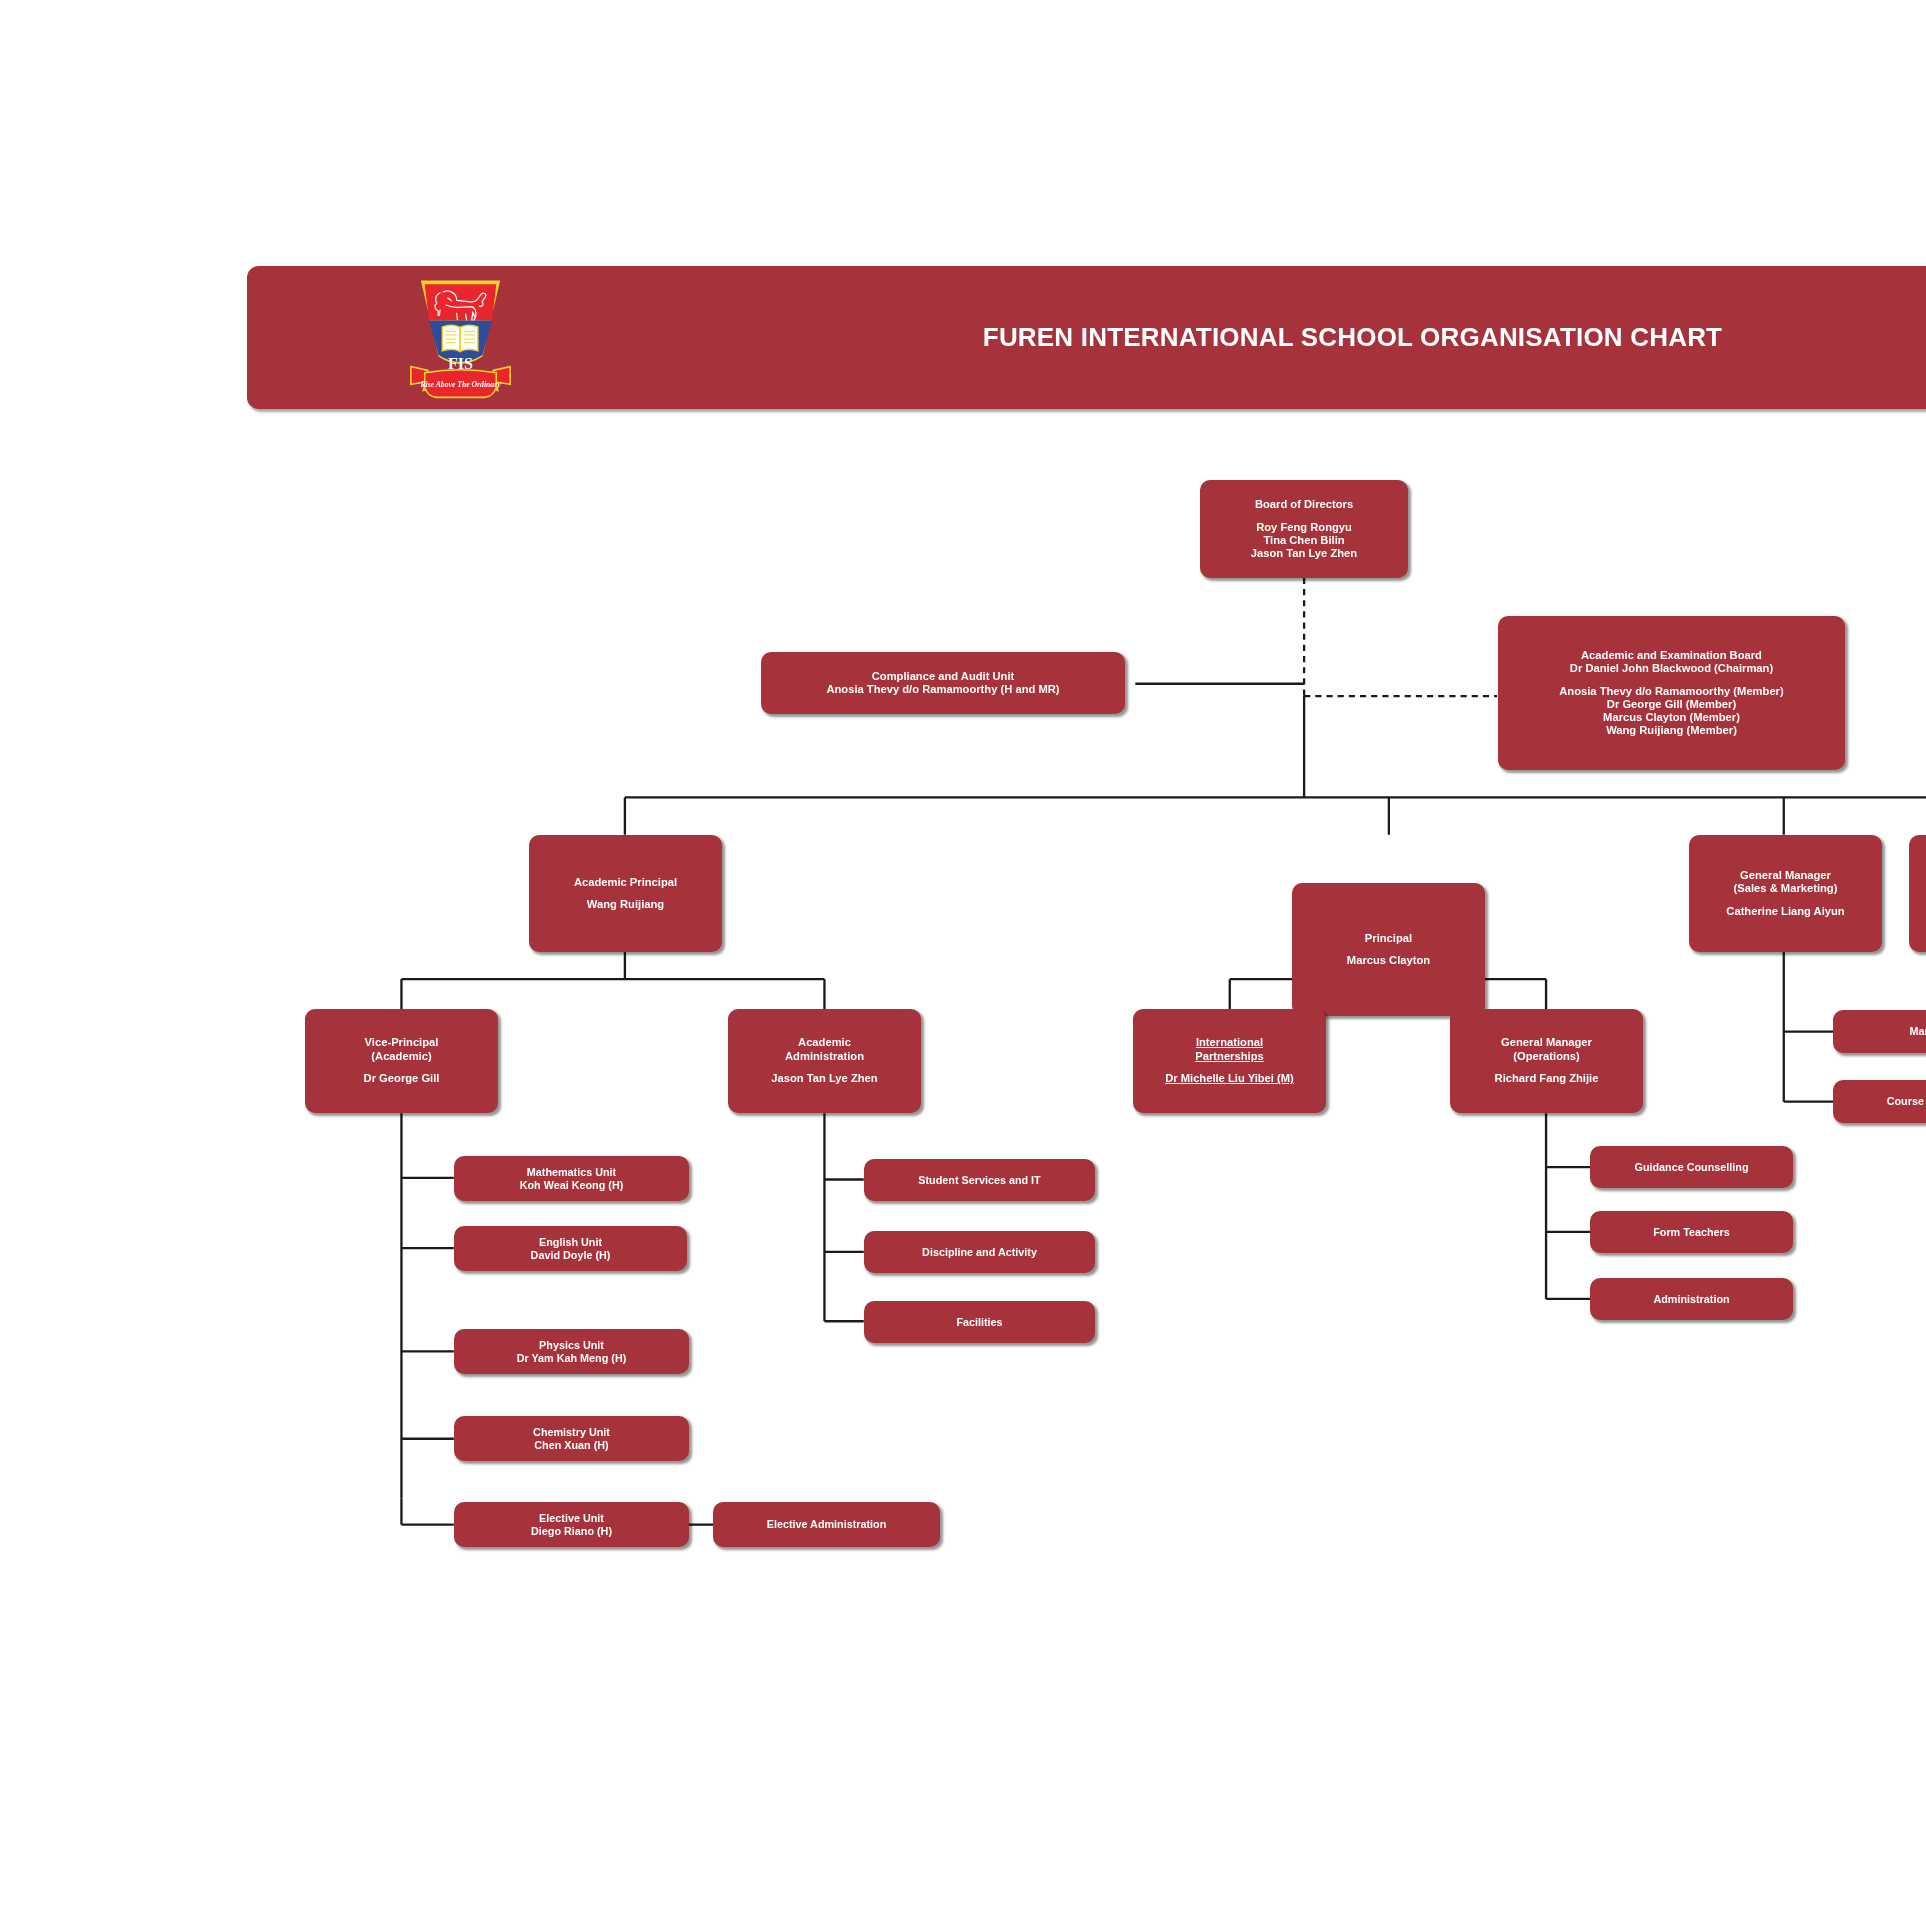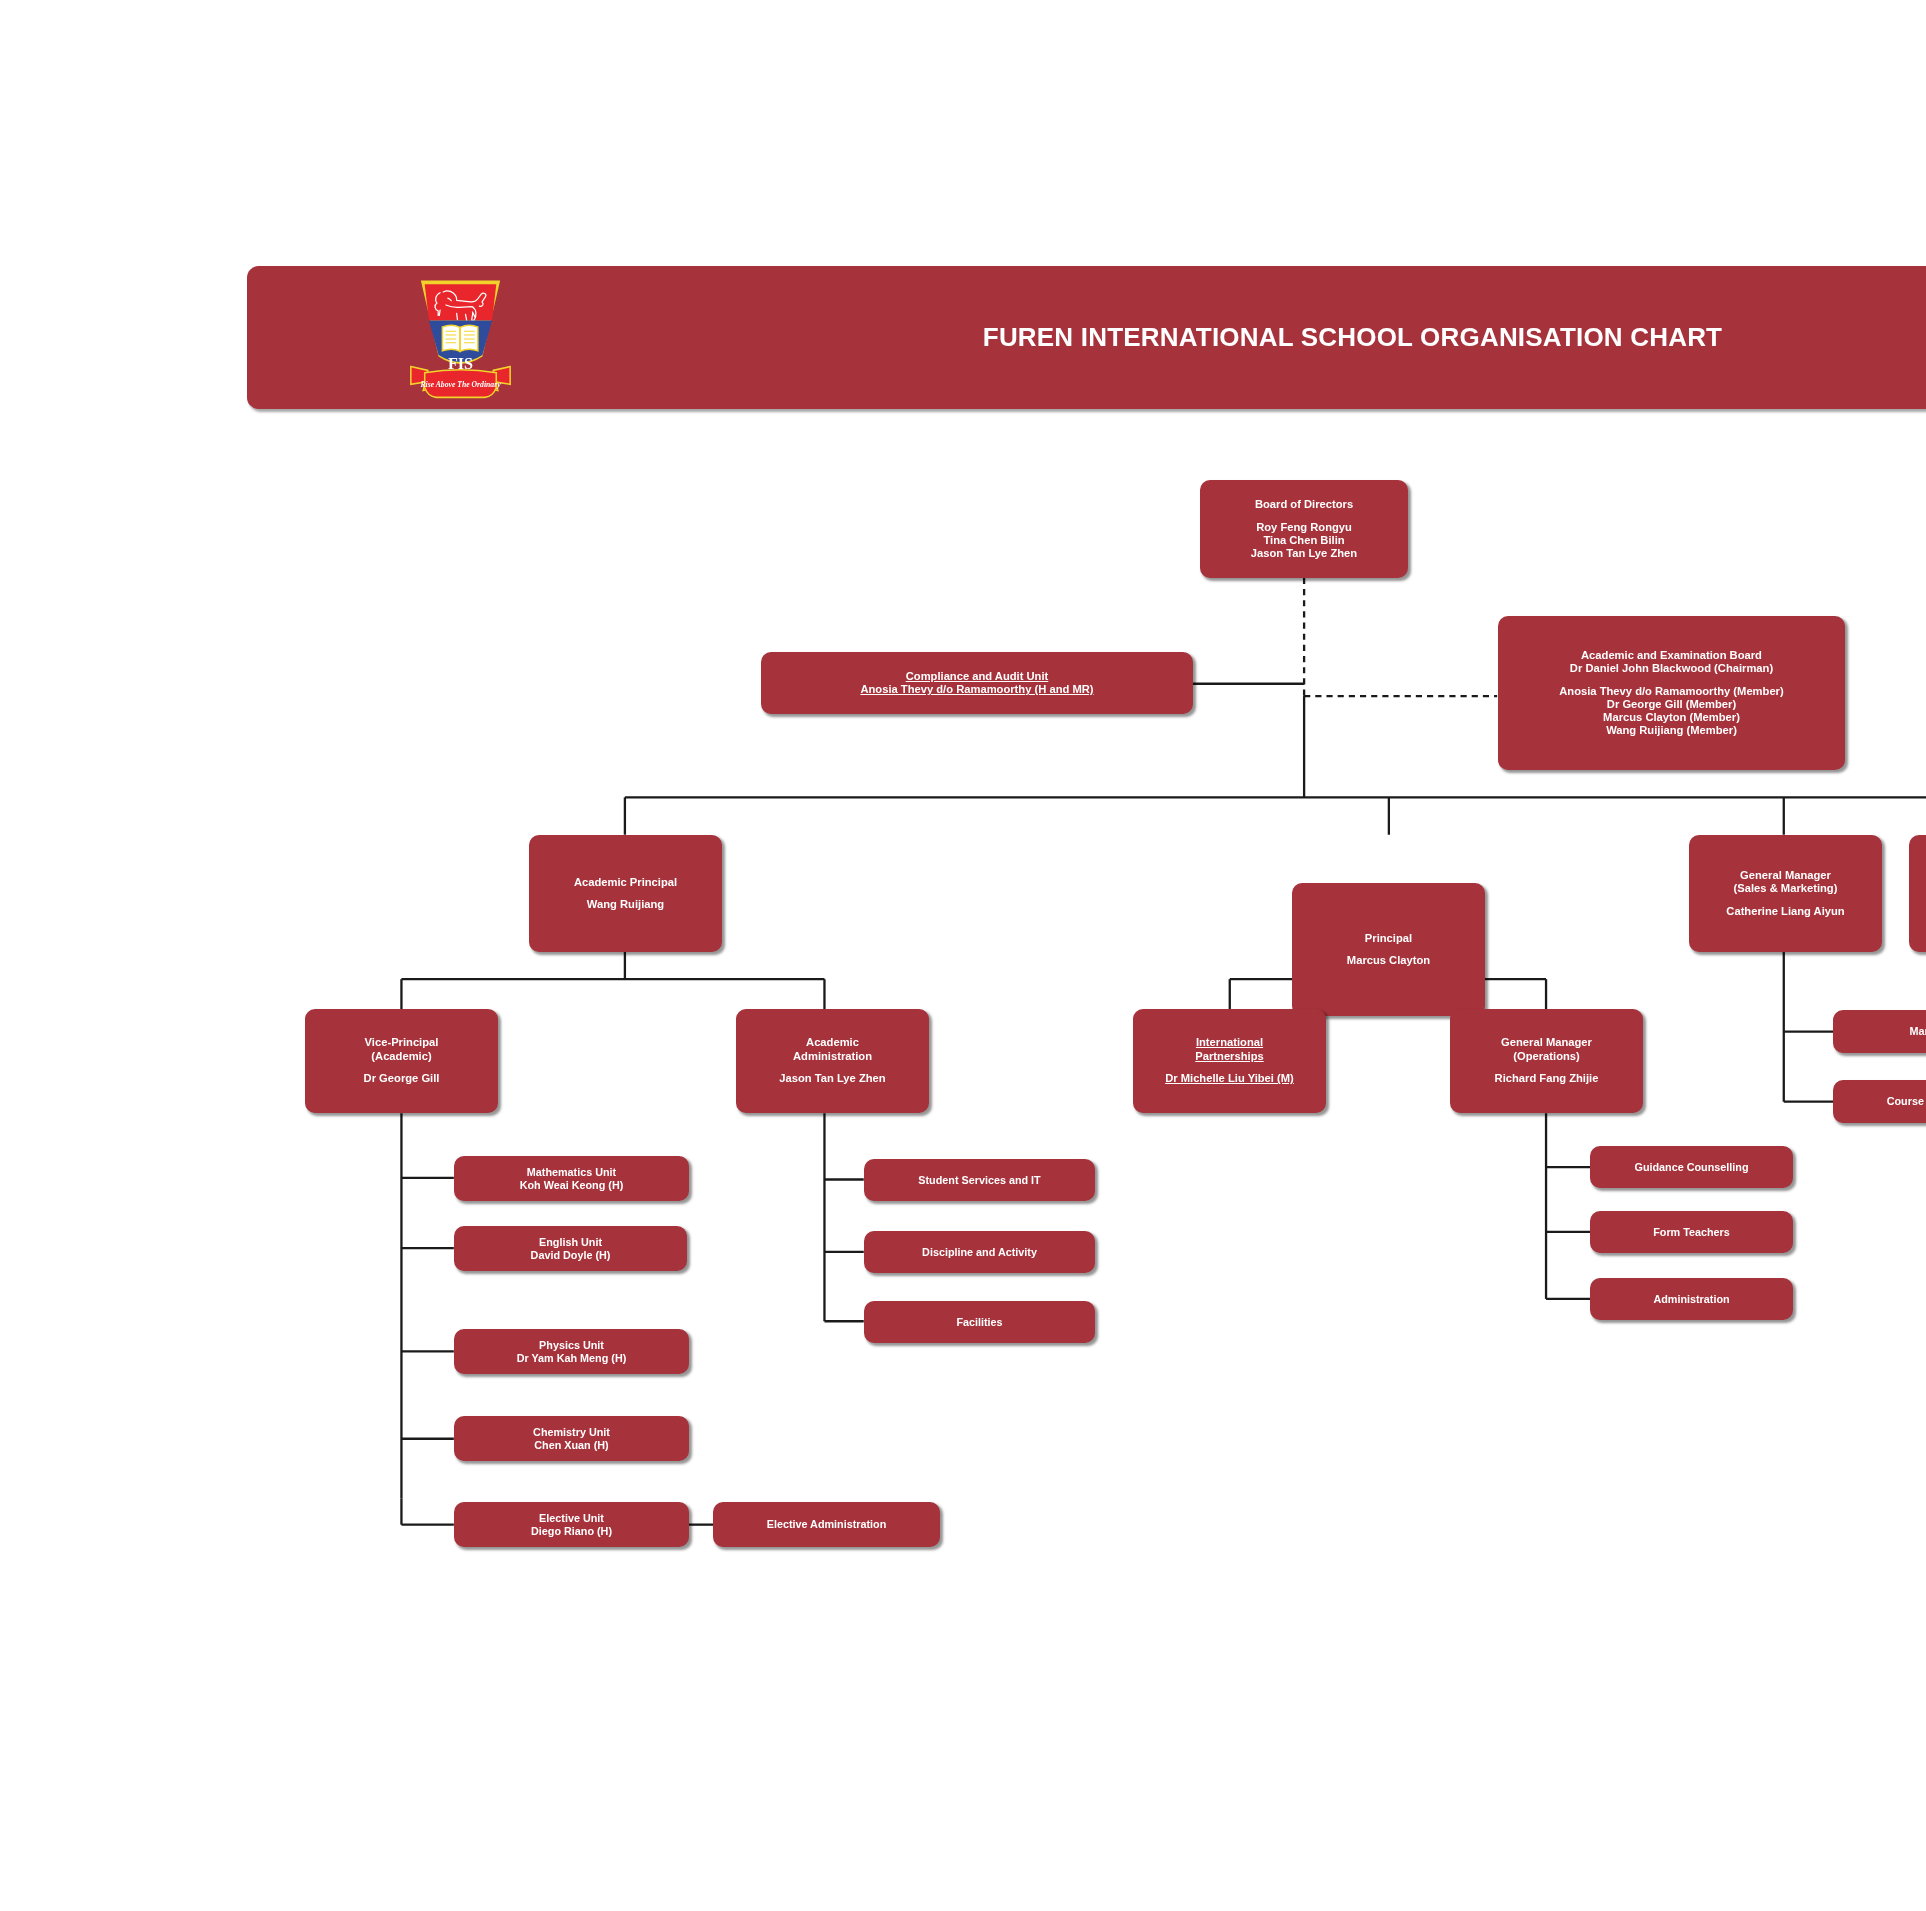--- a/index.html
+++ b/index.html
@@ -194,21 +194,21 @@
   </svg>
 
   <div class="node n-title" style="left:1200px; top:480px; width:208px; height:98px;">
     <span class="ln">Board of Directors</span>
     <span class="gap"></span>
     <span class="ln">Roy Feng Rongyu</span>
     <span class="ln">Tina Chen Bilin</span>
     <span class="ln">Jason Tan Lye Zhen</span>
   </div>
 
-  <div class="node n-sub" style="left:761px; top:652px; width:432px; height:62px;text-decoration:underline;">
+  <div class="node n-sub" style="left:761px; top:652px; width:364px; height:62px;">
     <span class="ln">Compliance and Audit Unit</span>
     <span class="ln">Anosia Thevy d/o Ramamoorthy (H and MR)</span>
   </div>
 
   <div class="node n-sub" style="left:1498px; top:616px; width:347px; height:154px;">
     <span class="ln">Academic and Examination Board</span>
     <span class="ln">Dr Daniel John Blackwood (Chairman)</span>
     <span class="gap"></span>
     <span class="ln">Anosia Thevy d/o Ramamoorthy (Member)</span>
     <span class="ln">Dr George Gill (Member)</span>
@@ -240,21 +240,21 @@
     <span class="ln">Sierra Zhu Xiaoshan (H)</span>
   </div>
 
   <div class="node n-title" style="left:305px; top:1009px; width:193px; height:104px;">
     <span class="ln">Vice-Principal</span>
     <span class="ln">(Academic)</span>
     <span class="gap"></span>
     <span class="ln">Dr George Gill</span>
   </div>
 
-  <div class="node n-title" style="left:728px; top:1009px; width:193px; height:104px;margin-left:8px;">
+  <div class="node n-title" style="left:728px; top:1009px; width:193px; height:104px;">
     <span class="ln">Academic</span>
     <span class="ln">Administration</span>
     <span class="gap"></span>
     <span class="ln">Jason Tan Lye Zhen</span>
   </div>
 
   <div class="node n-title" style="left:1133px; top:1009px; width:193px; height:104px;text-decoration:underline;">
     <span class="ln">International</span>
     <span class="ln">Partnerships</span>
     <span class="gap"></span>

